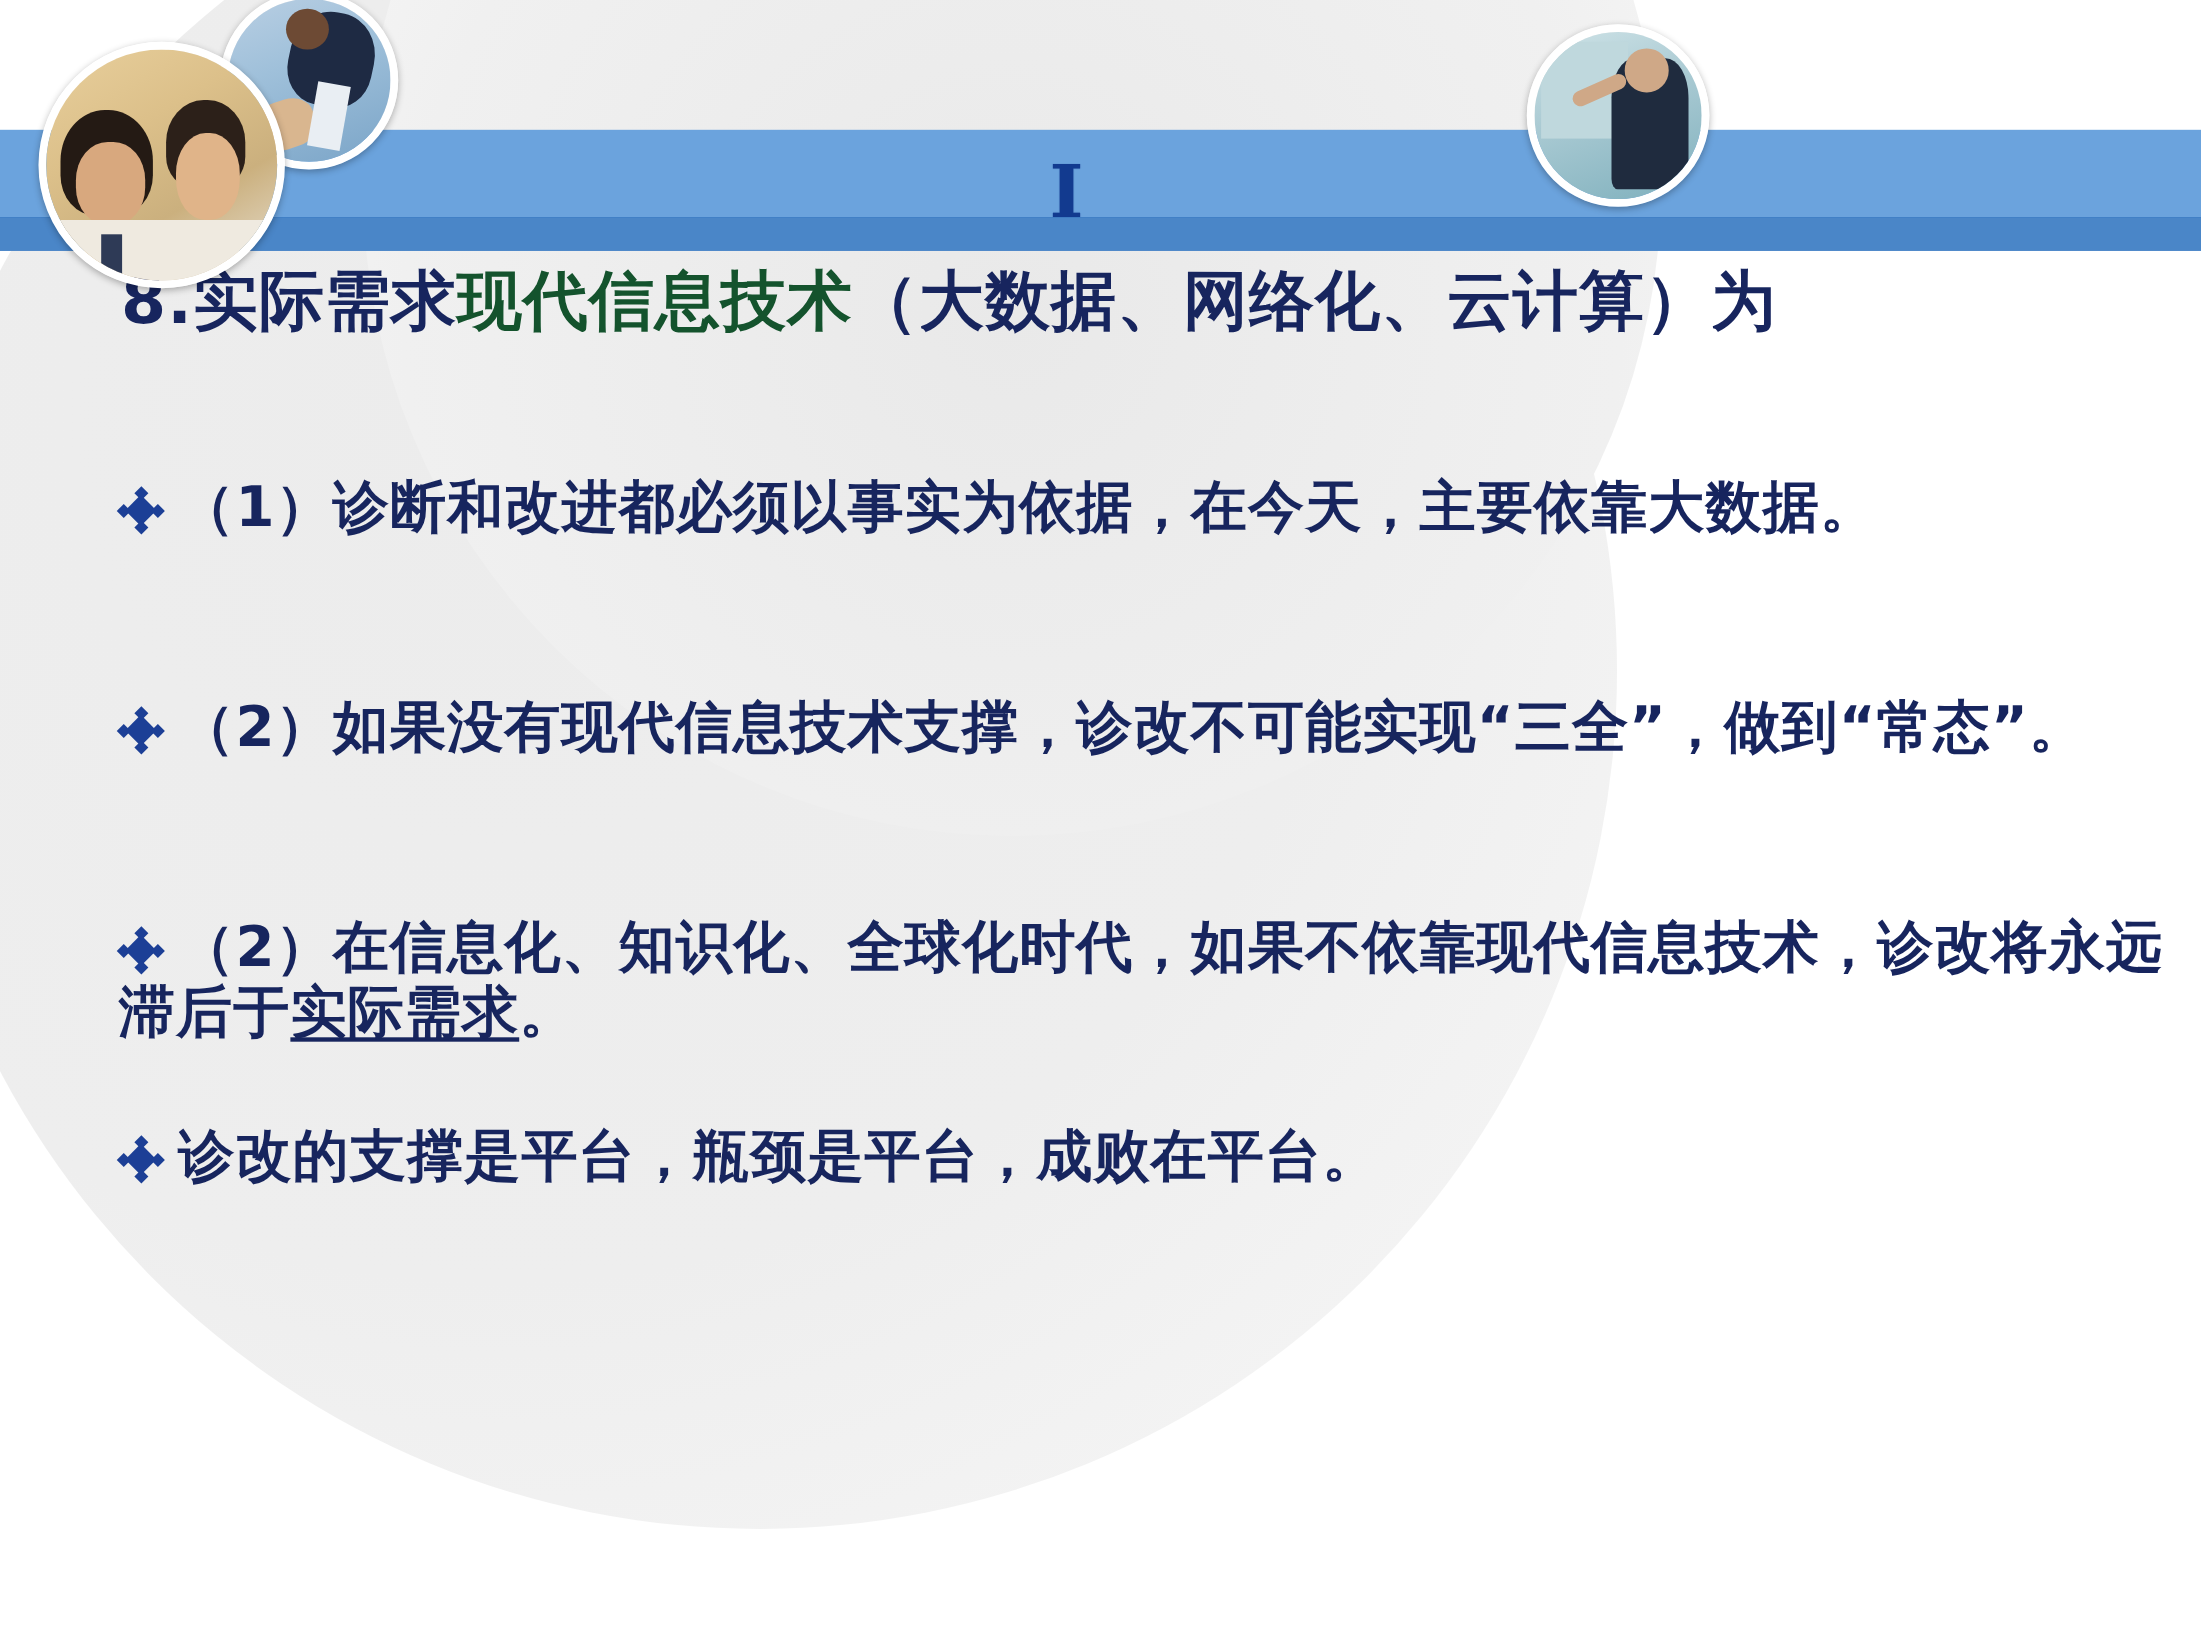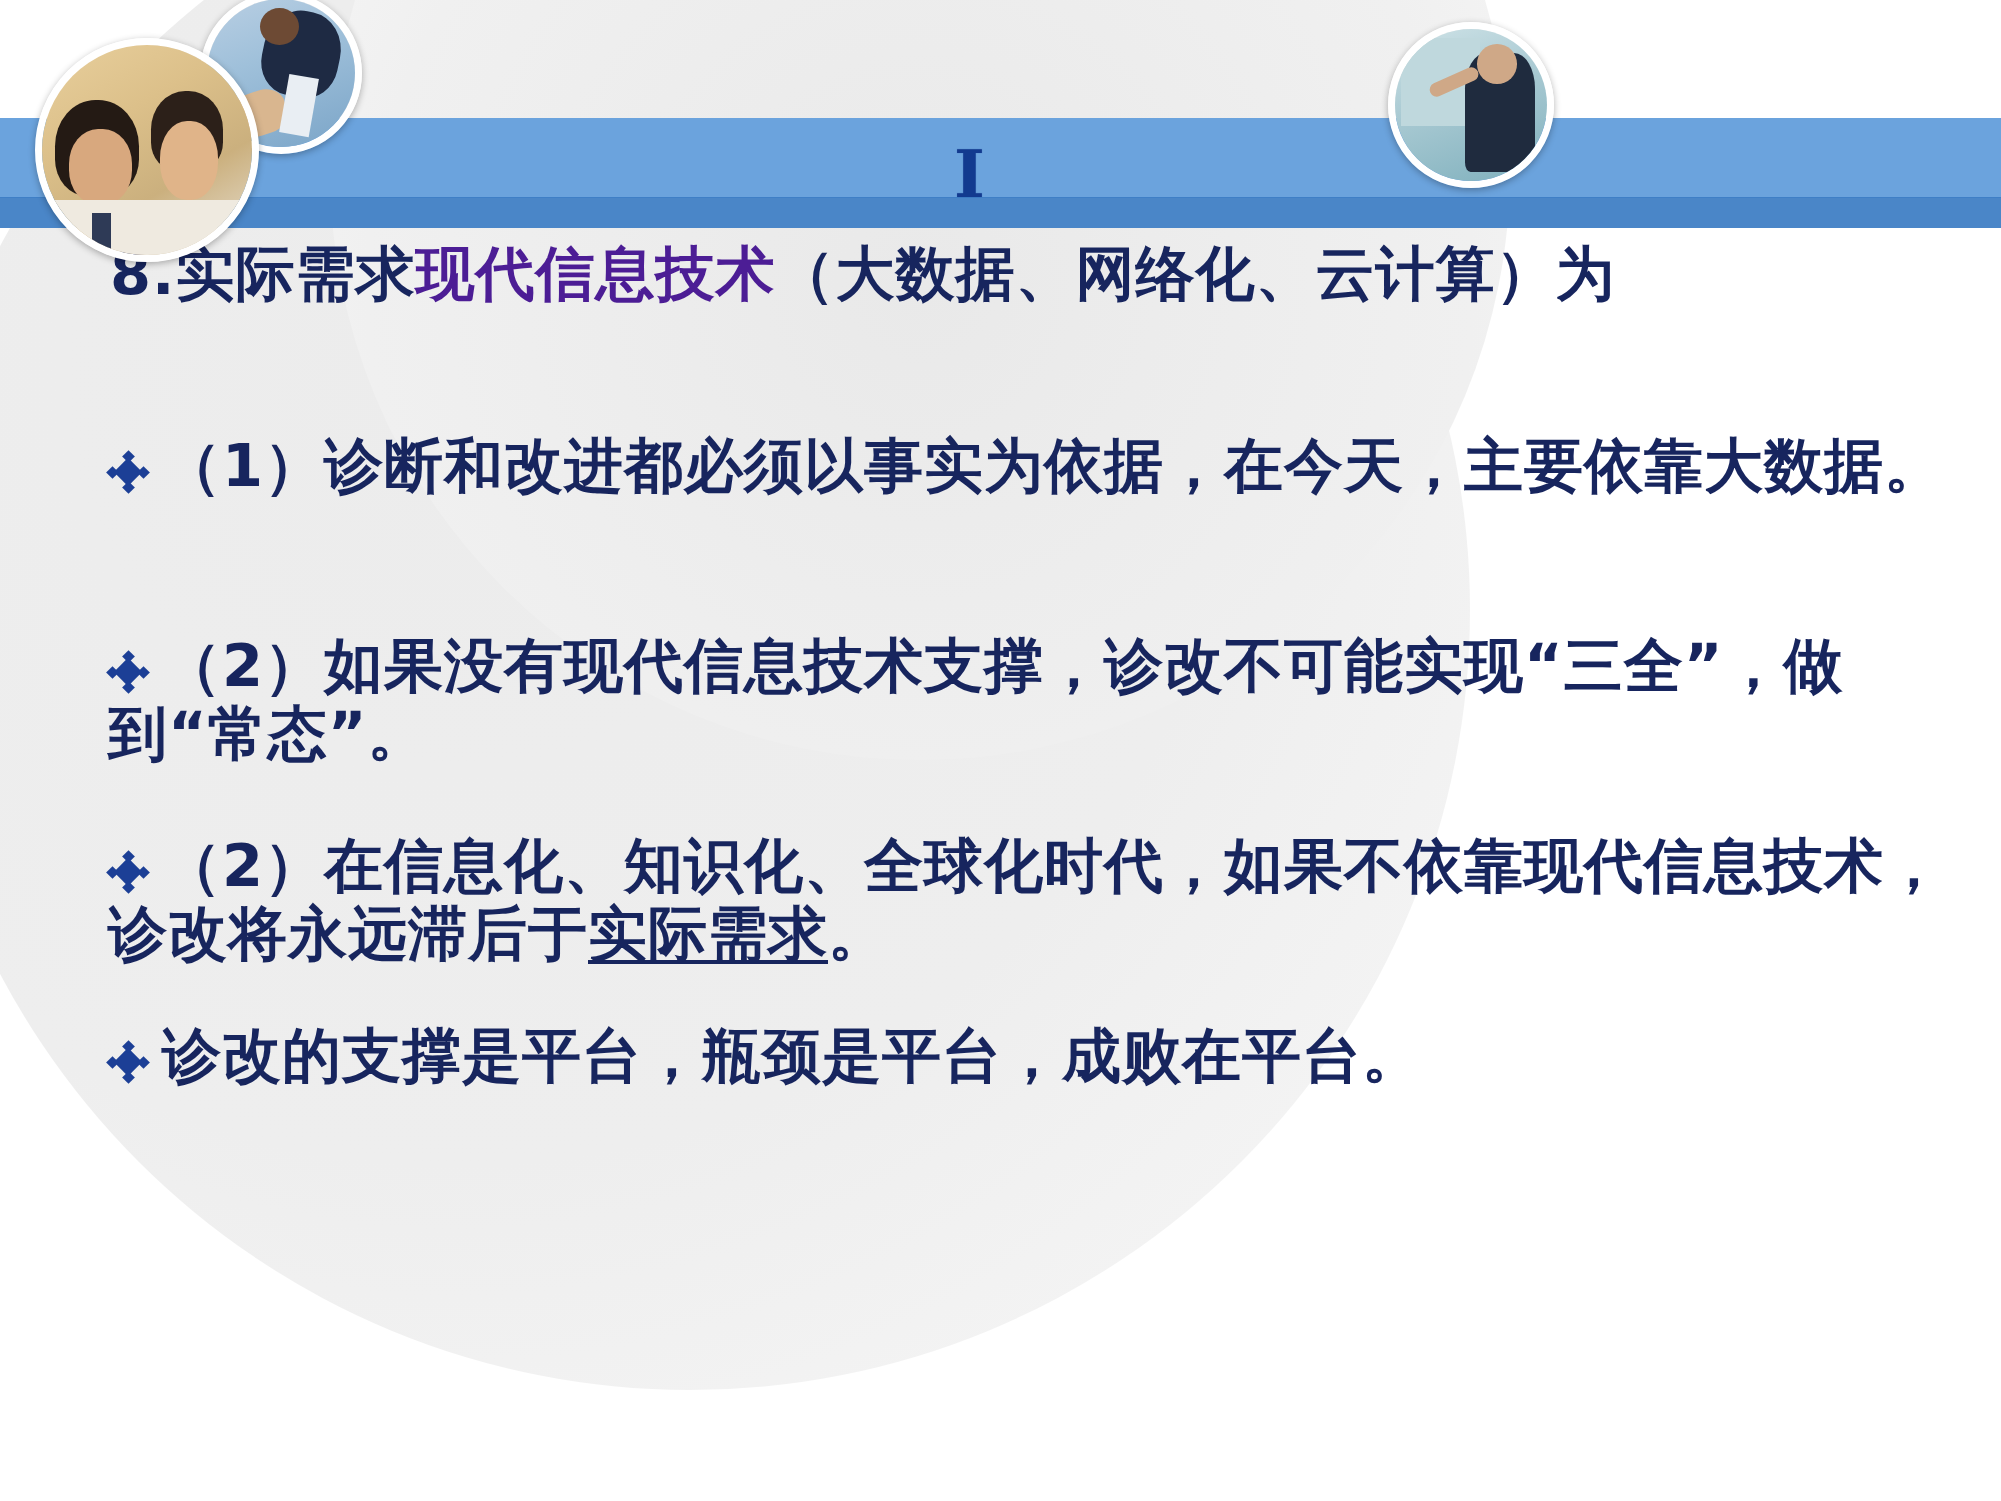--- a/index.html
+++ b/index.html
@@ -111,28 +111,28 @@
     letter-spacing:1px;
   }
   .line1{
     position:absolute;left:110px;top:10px;width:1830px;
   }
   .line1 .indent2{display:block;padding-left:62px;}
 
   .bullet-row{position:absolute;width:1860px;display:block;}
   .bullet-row .txt{
     display:inline;
-    color:#17255e;font-weight:bold;font-size:59px;line-height:1.16;letter-spacing:1px;
+    color:#17255e;font-weight:bold;font-size:51px;line-height:1.16;letter-spacing:1px;
   }
   .b1{left:108px;top:200px;}
   .b2{left:108px;top:400px;}
   .b3{left:108px;top:600px;}
   .b4{left:108px;top:790px;}
 
-  .red{color:#4c1d95;}
+  .red{color:#14532d;}
   .orange{color:#f0a01e;text-decoration:underline;text-decoration-thickness:4px;text-underline-offset:6px;margin-top:32px;}
 
   .diamond-ico{
     display:inline-block;width:40px;height:40px;position:relative;margin-right:14px;top:6px;
   }
   .diamond-ico i{
     position:absolute;background:#1c3f96;display:block;transform:rotate(45deg);
   }
   .diamond-ico .c{left:10px;top:10px;width:20px;height:20px;}
   .diamond-ico .l{left:0px;top:16px;width:9px;height:9px;}

